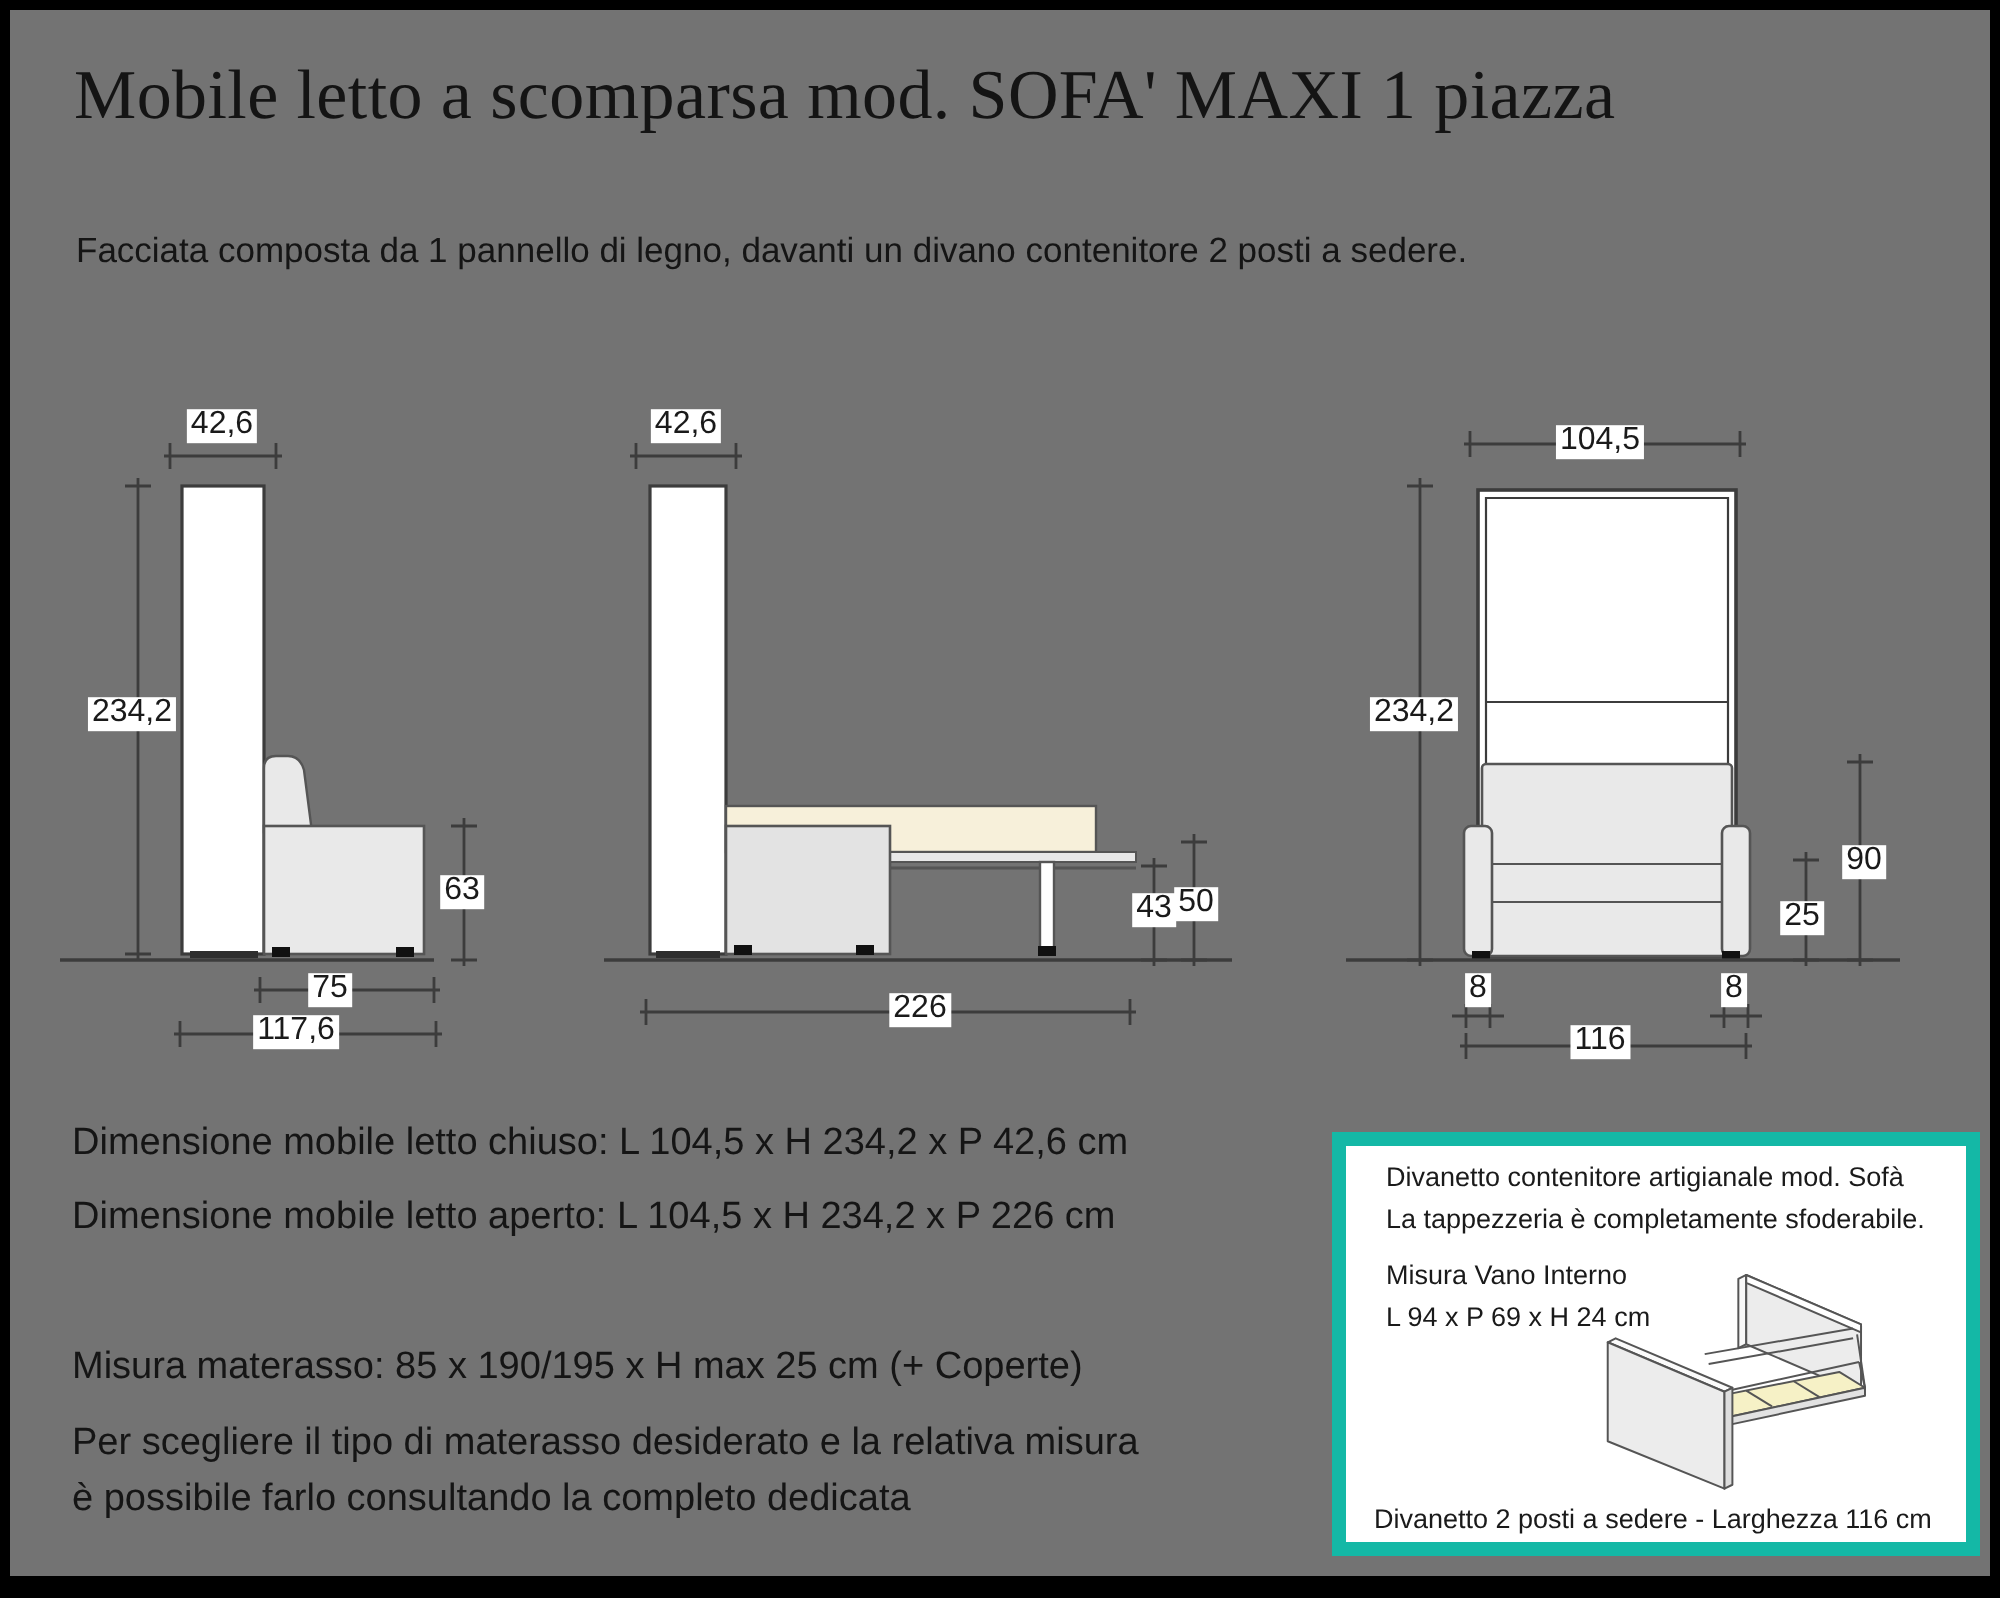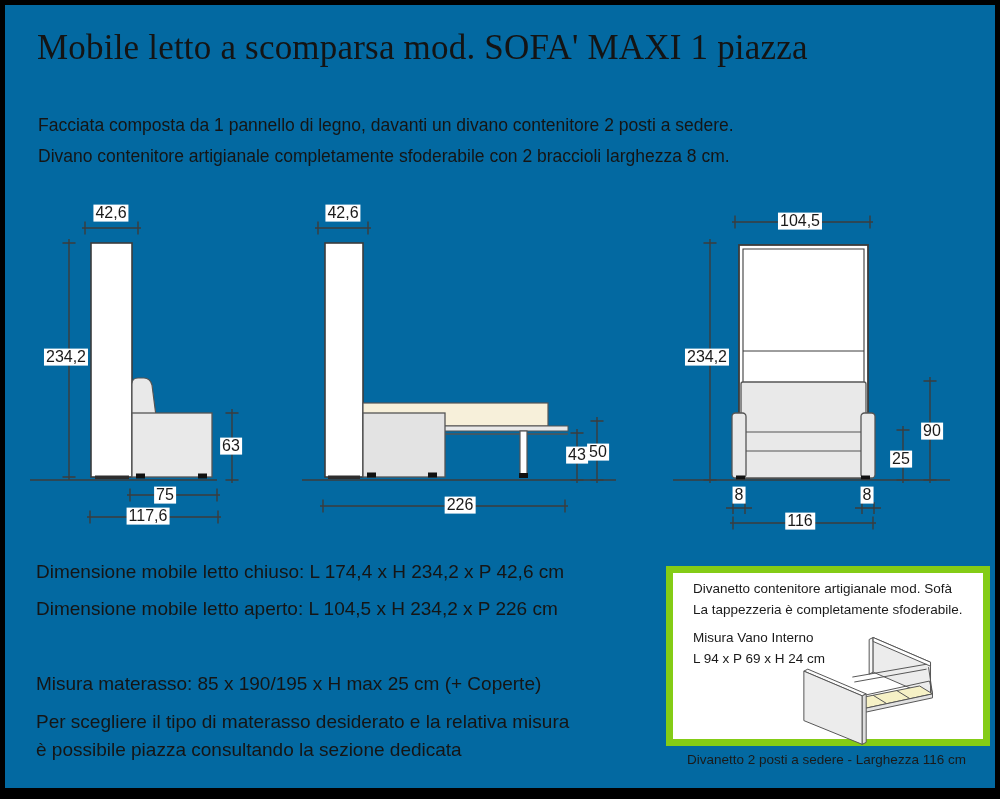--- a/index.html
+++ b/index.html
@@ -1,17 +1,17 @@
 <!DOCTYPE html>
 <html><head>
 <meta charset="utf-8">
 <style>
   html,body{margin:0;padding:0;background:#888;}
   #page{
-    position:relative;width:1000px;height:799px;background:#0369a1;
+    position:relative;width:1000px;height:799px;background:#737373;
     font-family:"Liberation Sans",sans-serif;color:#111;overflow:hidden;
   }
   #page-frame{
     position:absolute;inset:0;border:5px solid #000;border-bottom-width:11px;
     pointer-events:none;z-index:50;
   }
   .title{
     position:absolute;left:37px;top:28px;
     font-family:"Liberation Serif",serif;font-size:35px;color:#141414;
     white-space:nowrap;letter-spacing:0.2px;
@@ -22,36 +22,35 @@
   .spec{
     position:absolute;left:36px;font-size:19px;color:#151515;white-space:nowrap;
   }
   .dim{
     position:absolute;transform:translate(-50%,-50%);
     background:#fff;font-size:16px;color:#1a1a1a;
     padding:0 2px;white-space:nowrap;z-index:10;line-height:1.05;
   }
   svg.diagram{position:absolute;}
   .infobox{
-    position:absolute;left:666px;top:566px;width:324px;height:180px;
-    border:7px solid #84cc16;background:#fff;box-sizing:border-box;z-index:5;
+    position:absolute;left:666px;top:566px;width:324px;height:212px;
+    border:7px solid #14b8a6;background:#fff;box-sizing:border-box;z-index:5;
   }
   .ib-text{position:absolute;font-size:13.5px;color:#1a1a1a;white-space:nowrap;}
   .ib-footer{position:absolute;font-size:13.5px;color:#1a1a1a;white-space:nowrap;}
 </style>
 </head>
 <body>
 
 <div id="page">
   <div id="page-frame"></div>
 
   <div class="title">Mobile letto a scomparsa mod. SOFA' MAXI 1 piazza</div>
 
   <div class="intro-line" style="top:115px">Facciata composta da 1 pannello di legno, davanti un divano contenitore 2 posti a sedere.</div>
-  <div class="intro-line" style="top:146px">Divano contenitore artigianale completamente sfoderabile con 2 braccioli larghezza 8 cm.</div>
 
   <svg class="diagram" style="left:20px;top:200px" width="270" height="335" viewBox="0 0 270 335">
     <g stroke="#3C3C3C" fill="none" stroke-width="1.4">
 
       <path d="M62,28 H121 M65,21.5 V34.5 M118,21.5 V34.5"></path>
       <path d="M49,39 V280 M42.5,43 H55.5 M42.5,277 H55.5"></path>
       <path d="M212,209 V283 M205.5,213 H218.5 M205.5,280 H218.5"></path>
       <path d="M107,295 H200 M110,288.5 V301.5 M197,288.5 V301.5"></path>
       <path d="M67,317 H201 M70,310.5 V323.5 M198,310.5 V323.5"></path>
 
@@ -133,25 +132,25 @@
   <div class="dim" style="left:598px;top:452px">50</div>
 
   <div class="dim" style="left:800px;top:221px">104,5</div>
   <div class="dim" style="left:707px;top:357px">234,2</div>
   <div class="dim" style="left:932px;top:431px">90</div>
   <div class="dim" style="left:901px;top:459px">25</div>
   <div class="dim" style="left:739px;top:495px">8</div>
   <div class="dim" style="left:867px;top:495px">8</div>
   <div class="dim" style="left:800px;top:521px">116</div>
 
-  <div class="spec" style="top:561px">Dimensione mobile letto chiuso: L 174,4 x H 234,2 x P 42,6 cm</div>
+  <div class="spec" style="top:561px">Dimensione mobile letto chiuso: L 104,5 x H 234,2 x P 42,6 cm</div>
   <div class="spec" style="top:598px">Dimensione mobile letto aperto: L 104,5 x H 234,2 x P 226 cm</div>
   <div class="spec" style="top:673px">Misura materasso: 85 x 190/195 x H max 25 cm (+ Coperte)</div>
   <div class="spec" style="top:711px">Per scegliere il tipo di materasso desiderato e la relativa misura</div>
-  <div class="spec" style="top:739px">è possibile piazza consultando la sezione dedicata</div>
+  <div class="spec" style="top:739px">è possibile farlo consultando la completo dedicata</div>
 
   <div class="infobox">
     <div class="ib-text" style="left:20px;top:8px">Divanetto contenitore artigianale mod. Sofà</div>
     <div class="ib-text" style="left:20px;top:29px">La tappezzeria è completamente sfoderabile.</div>
     <div class="ib-text" style="left:20px;top:57px">Misura Vano Interno</div>
     <div class="ib-text" style="left:20px;top:78px">L 94 x P 69 x H 24 cm</div>
 
     <svg style="position:absolute;left:118px;top:47px" width="188" height="127" viewBox="0 0 190 127">
       <g stroke="#555" stroke-width="1" fill="none" stroke-linejoin="round">
 

